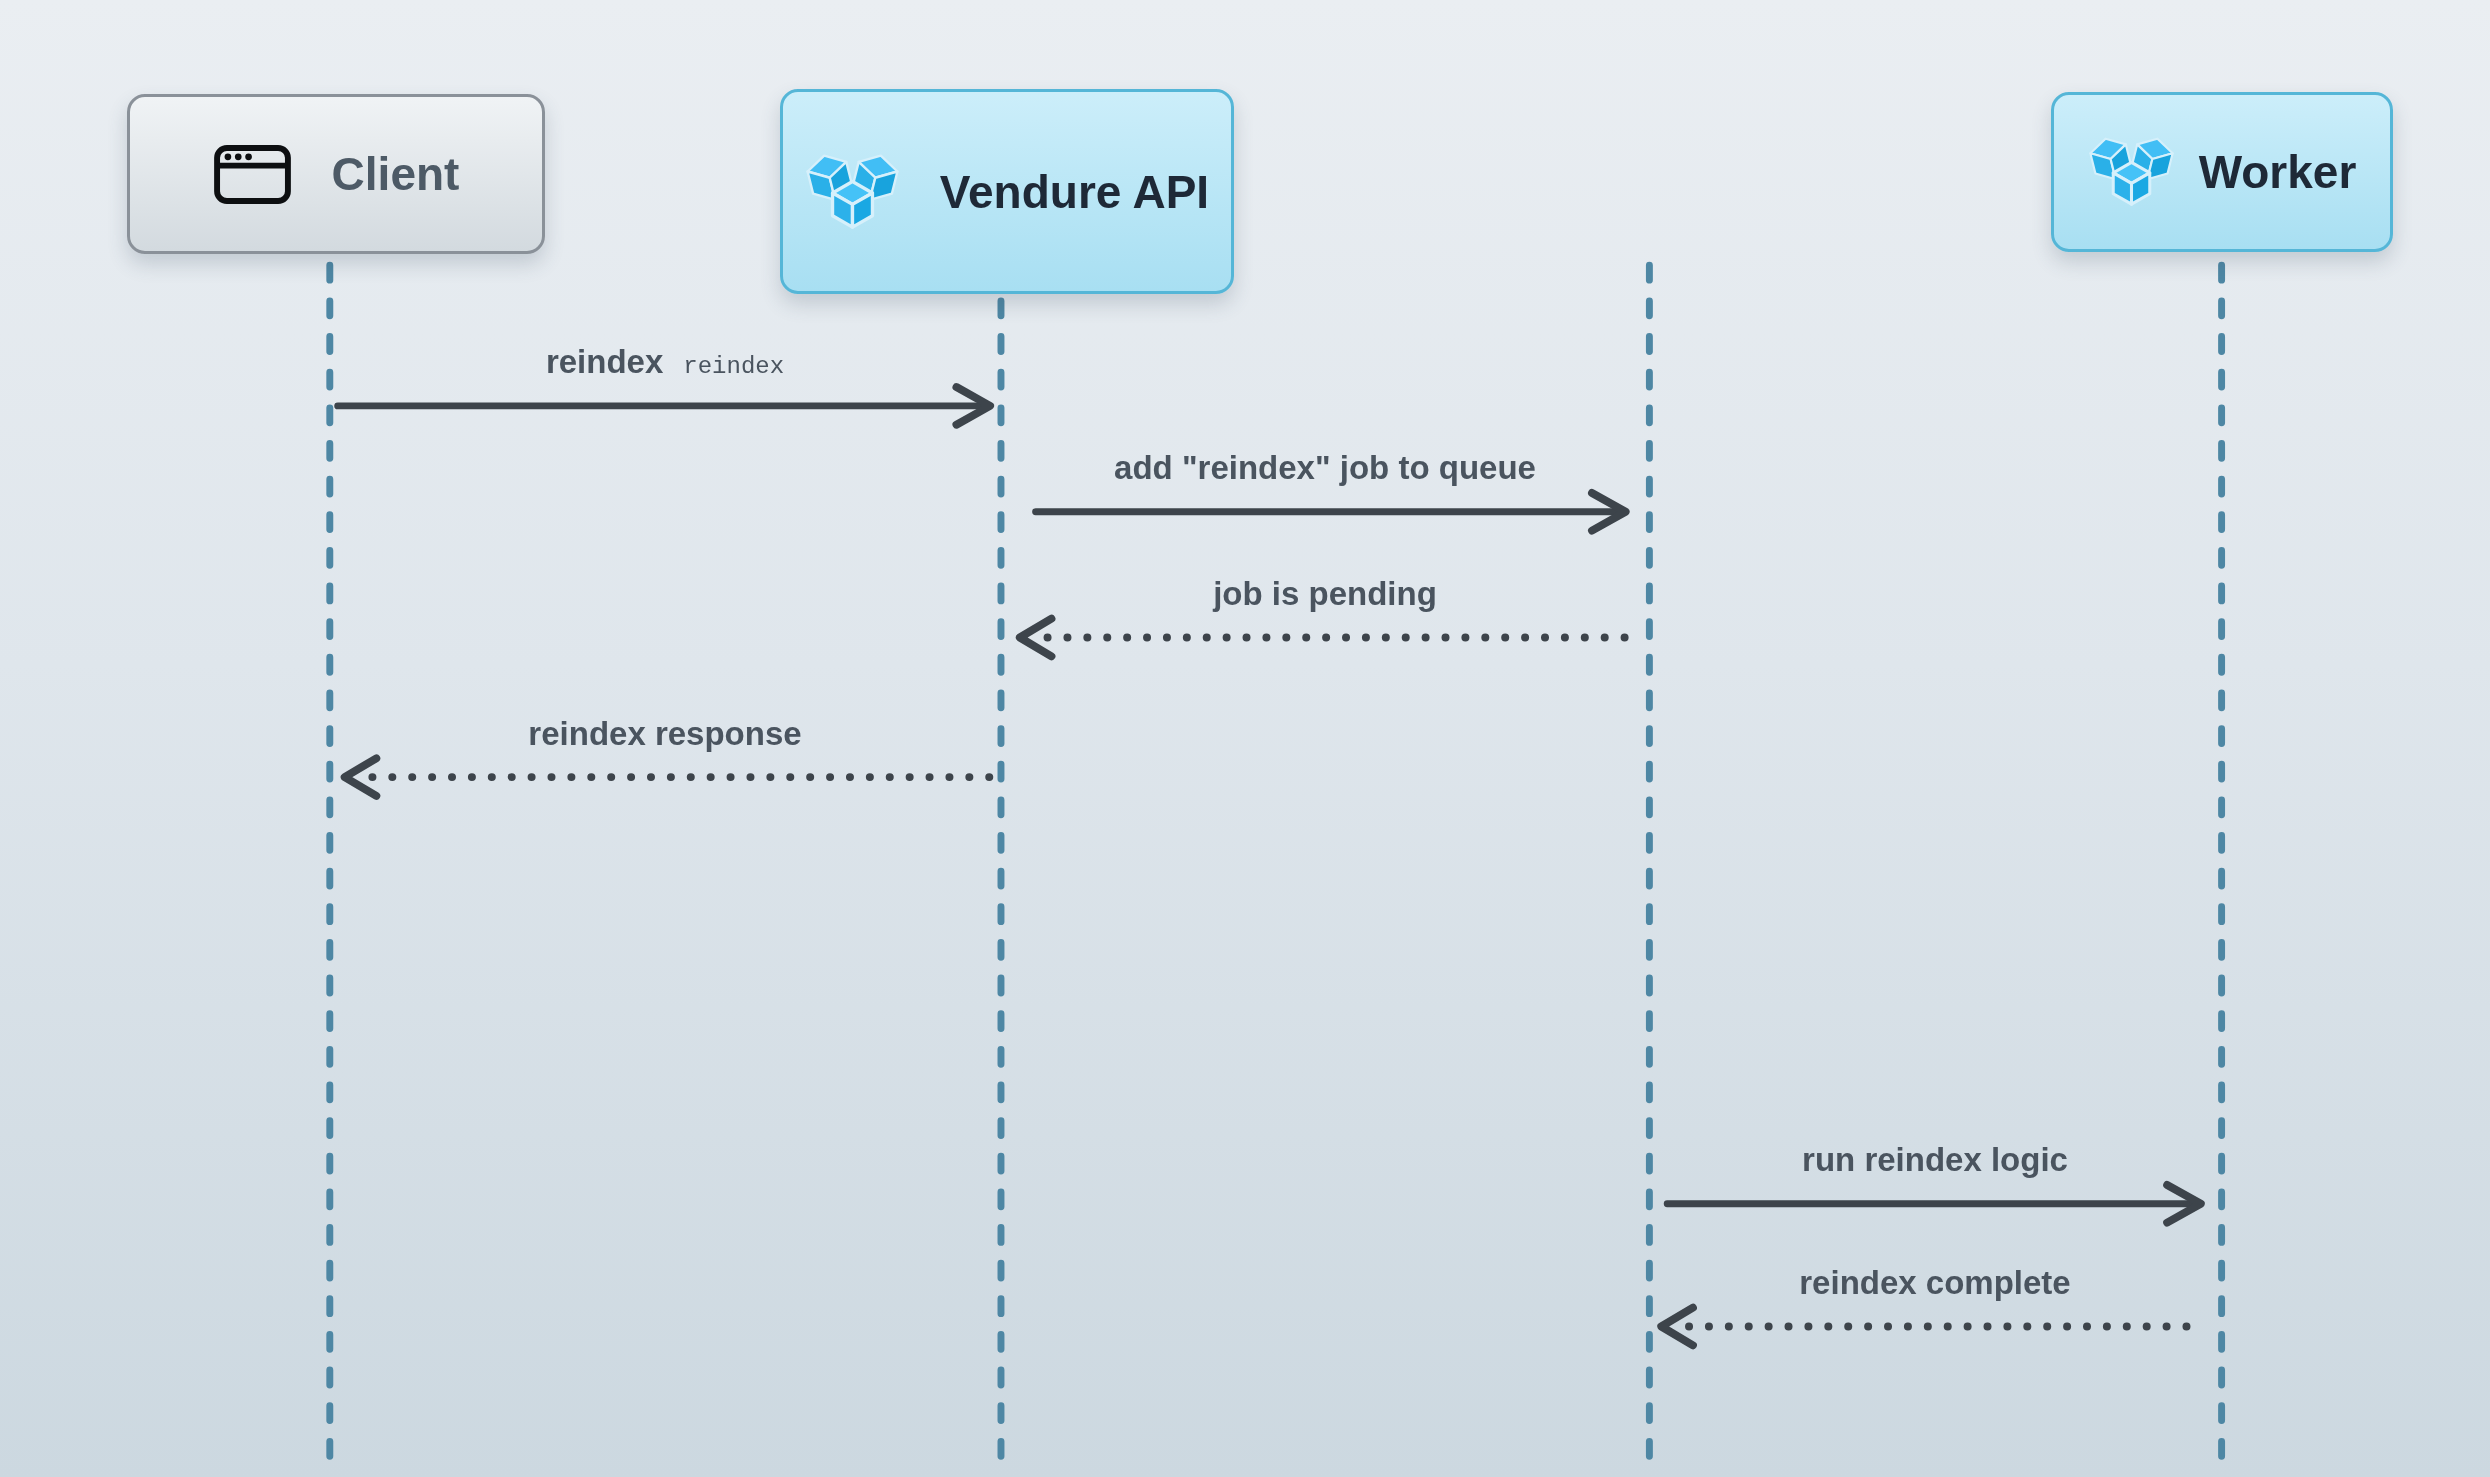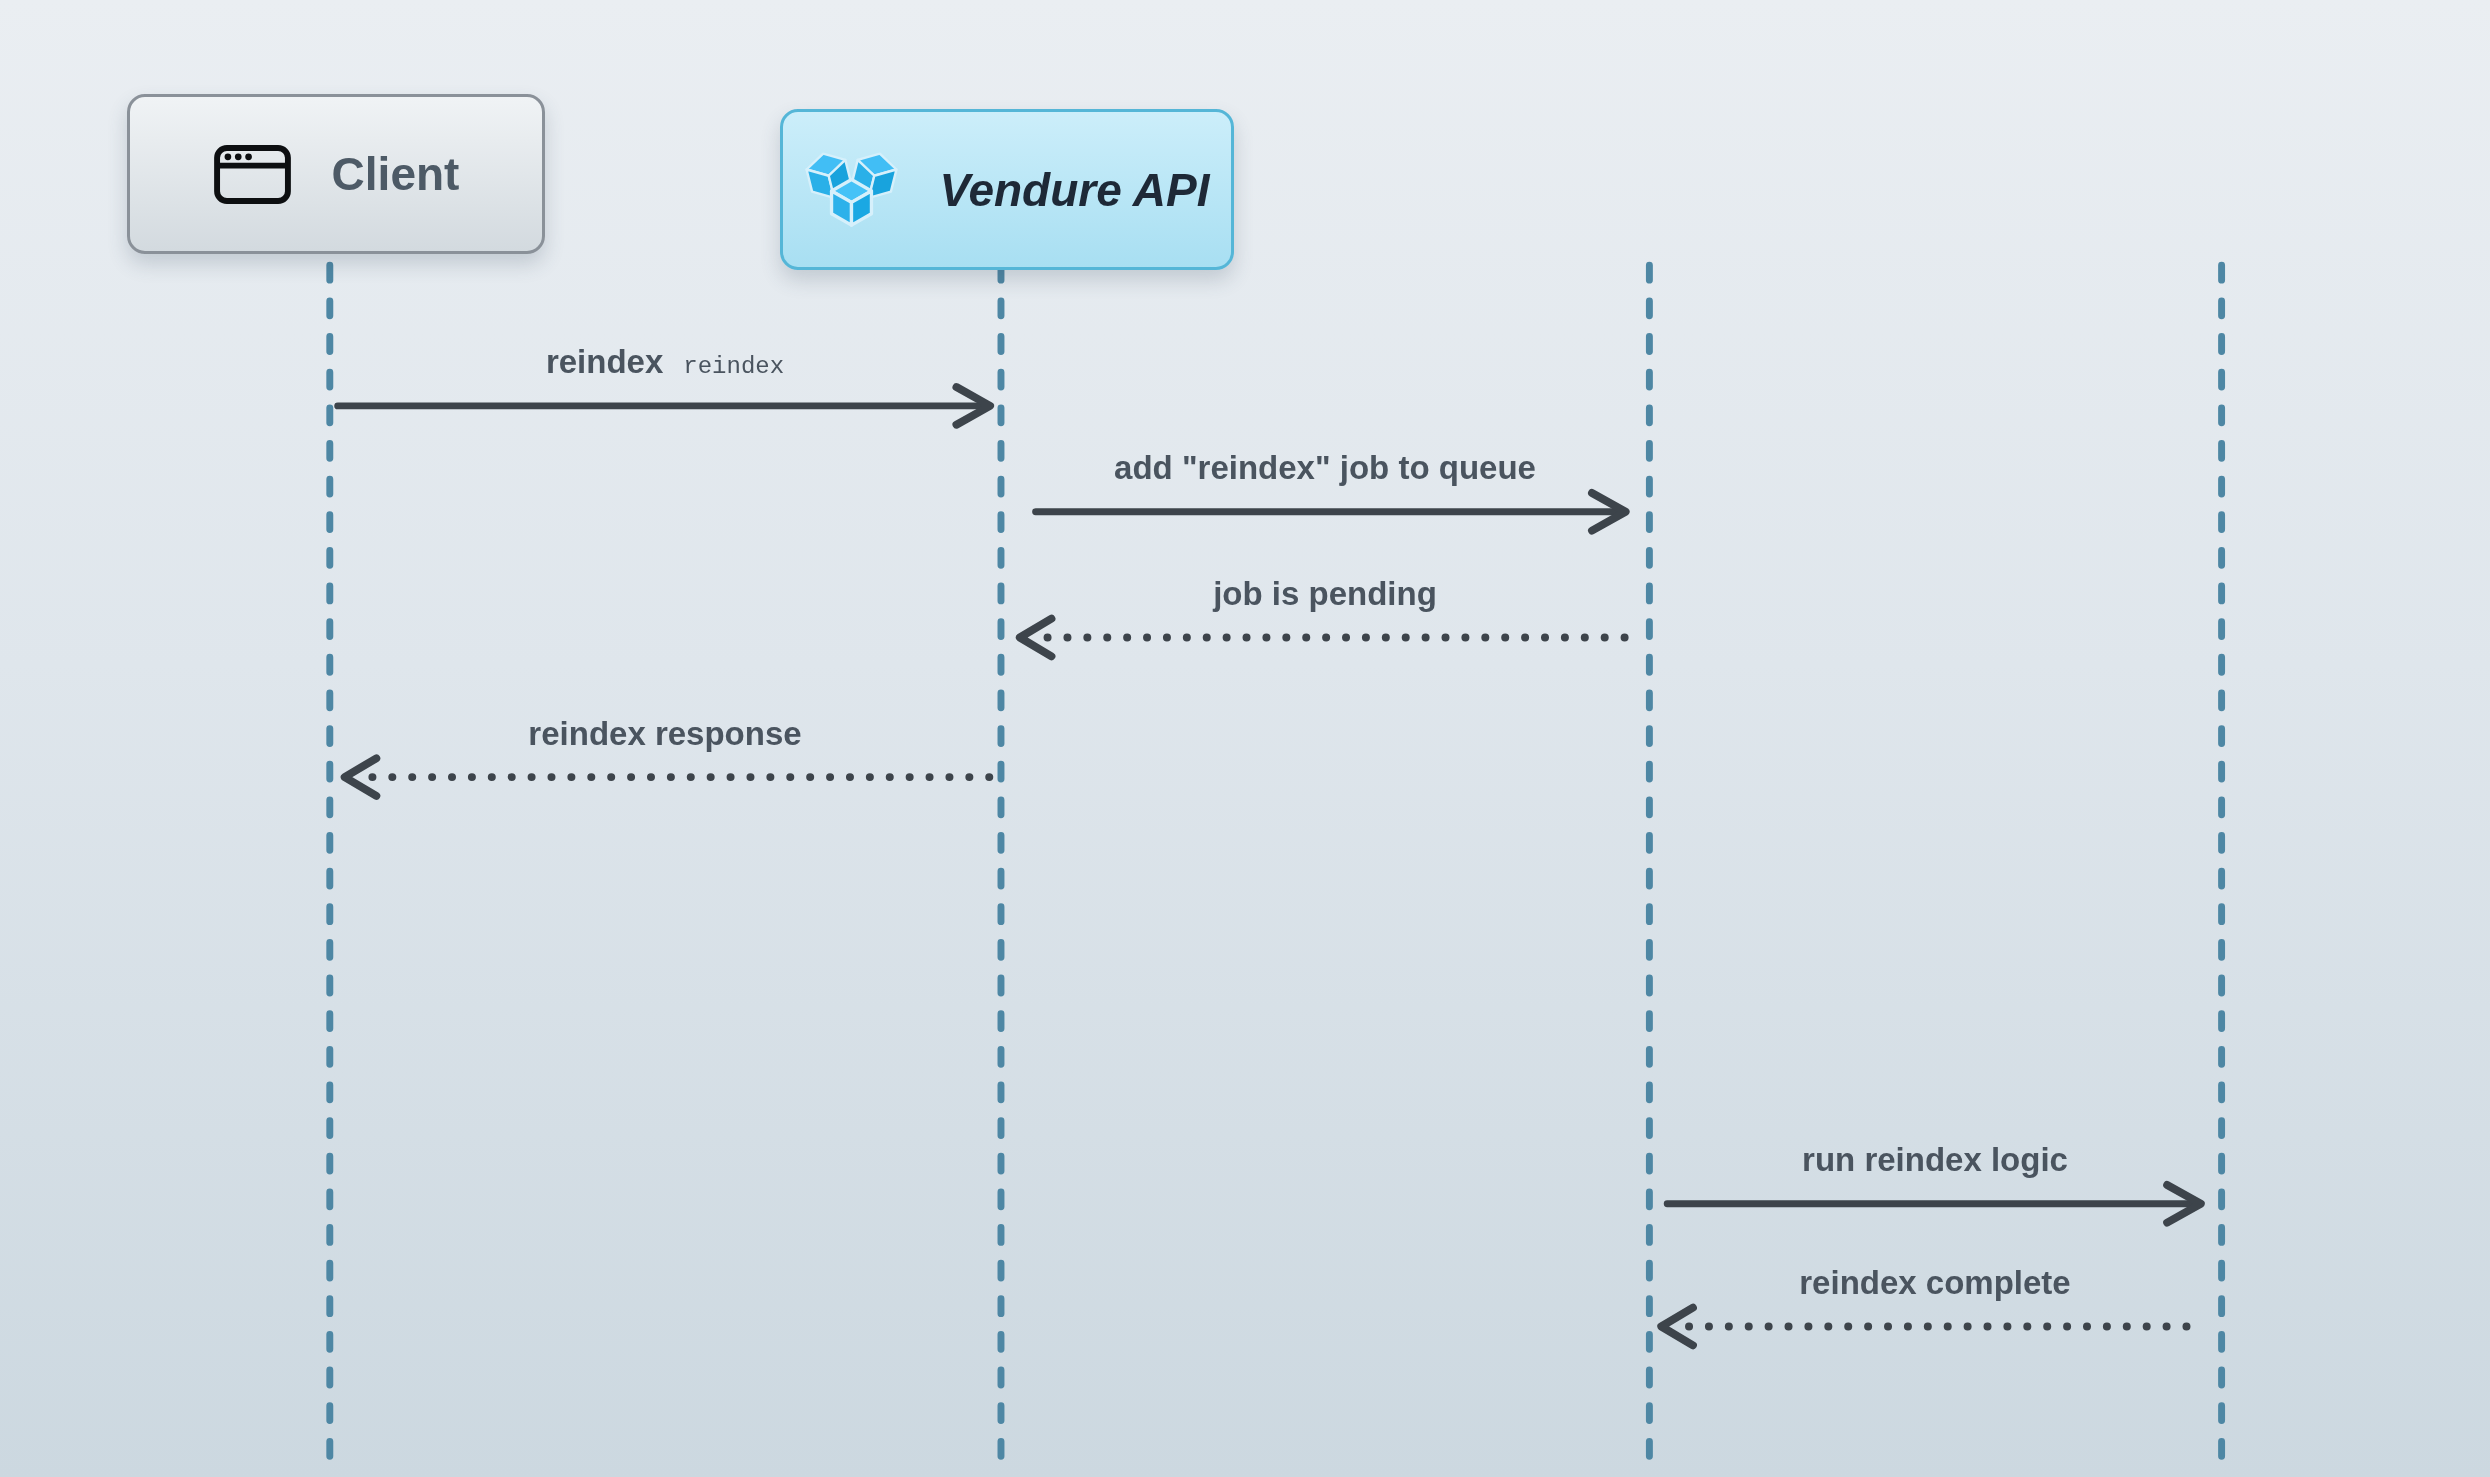--- a/index.html
+++ b/index.html
@@ -27,24 +27,23 @@
   .p-label{font-weight:bold;font-size:46px;white-space:nowrap;}
 
   .client{
     left:127px;top:94px;width:418px;height:160px;
     background:linear-gradient(180deg,#f0f3f5 0%,#d3dadf 100%);
     border:3px solid #8a9199;
   }
   .client .p-label{color:#4d5a66;}
 
   .vendure{
-    left:780px;top:109px;width:454px;height:161px;
+    left:780px;top:89px;width:454px;height:205px;
     background:linear-gradient(180deg,#cceefa 0%,#a8dff2 100%);
     border:3px solid #55b6d7;
-    font-style:italic;
   }
   .job{
     left:1433px;top:92px;width:438px;height:162px;
     background:linear-gradient(180deg,#f0f6fc 0%,#b6d0ed 100%);
     border:2px solid #dbe7f4;
   }
   .worker{
     left:2051px;top:92px;width:342px;height:160px;
     background:linear-gradient(180deg,#cceefa 0%,#a8dff2 100%);
     border:3px solid #55b6d7;
@@ -151,20 +150,42 @@
           <path d="M50 30 L71 42 L50 54 L29 42 Z" fill="#45c2f7"></path>
           <path d="M29 42 L50 54 L50 78 L29 66 Z" fill="#2cb1ea"></path>
           <path d="M71 42 L50 54 L50 78 L71 66 Z" fill="#1aa8e3"></path>
         </g>
       </g>
     </svg>
     <span class="p-label">Vendure API</span>
   </div>
 
 
+  <div class="participant worker">
+    <svg width="87" height="72" viewBox="0 0 100 82">
+      <g stroke="#d6f0fb" stroke-width="2.5" stroke-linejoin="round">
+        <g transform="rotate(-14 26 26)">
+          <path d="M26 2 L47 14 L26 26 L5 14 Z" fill="#41bef5"></path>
+          <path d="M5 14 L26 26 L26 50 L5 38 Z" fill="#2ab0e8"></path>
+          <path d="M47 14 L26 26 L26 50 L47 38 Z" fill="#18a3dd"></path>
+        </g>
+        <g transform="rotate(14 74 26)">
+          <path d="M74 2 L95 14 L74 26 L53 14 Z" fill="#41bef5"></path>
+          <path d="M53 14 L74 26 L74 50 L53 38 Z" fill="#2ab0e8"></path>
+          <path d="M95 14 L74 26 L74 50 L95 38 Z" fill="#18a3dd"></path>
+        </g>
+        <g stroke-width="3.5">
+          <path d="M50 30 L71 42 L50 54 L29 42 Z" fill="#45c2f7"></path>
+          <path d="M29 42 L50 54 L50 78 L29 66 Z" fill="#2cb1ea"></path>
+          <path d="M71 42 L50 54 L50 78 L71 66 Z" fill="#1aa8e3"></path>
+        </g>
+      </g>
+    </svg>
+    <span class="p-label">Worker</span>
+  </div>
 
   <div class="msg" style="left:665px;top:362px">
     <span>reindex</span><span class="code">reindex</span>
   </div>
 
   <div class="msg" style="left:1325px;top:468px">
     <span>add "reindex" job to queue</span>
   </div>
 
   <div class="msg" style="left:1325px;top:594px">

